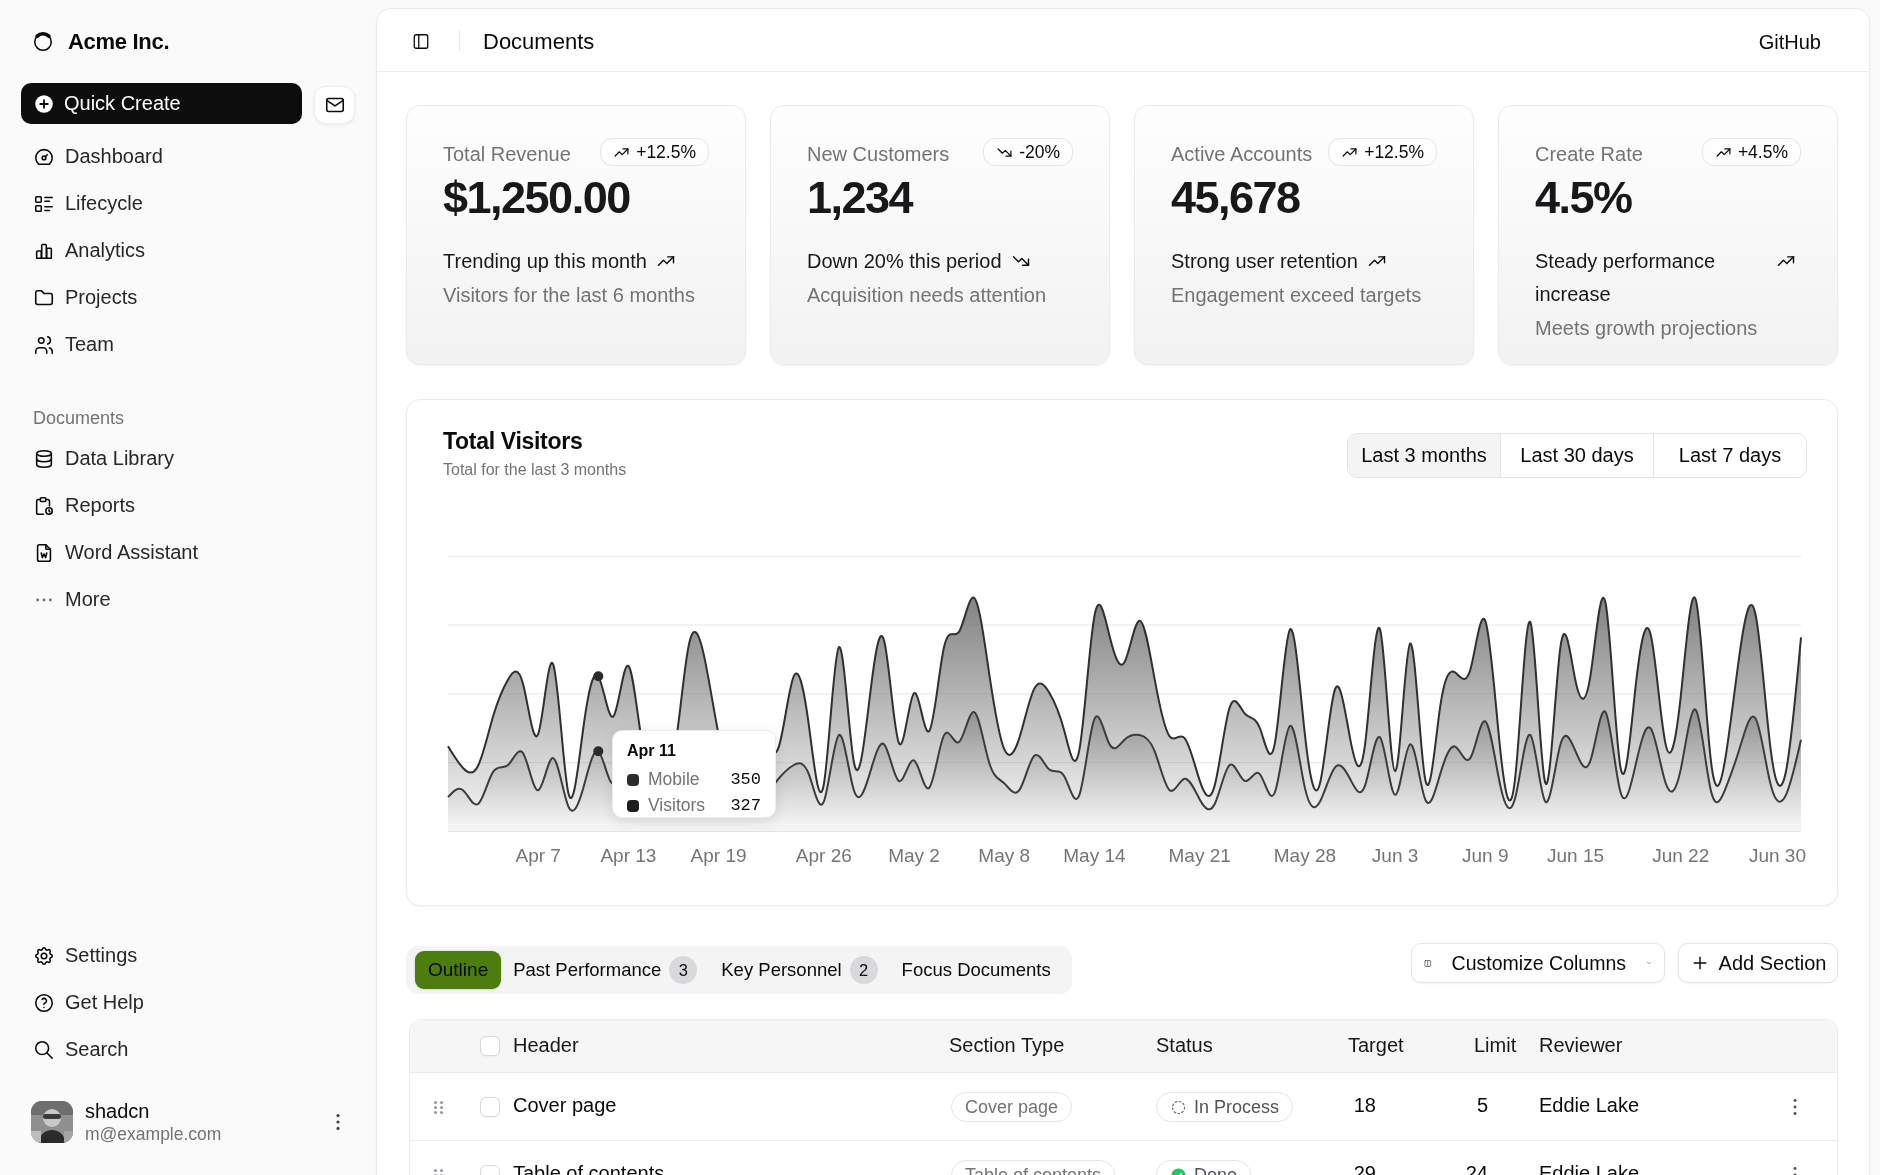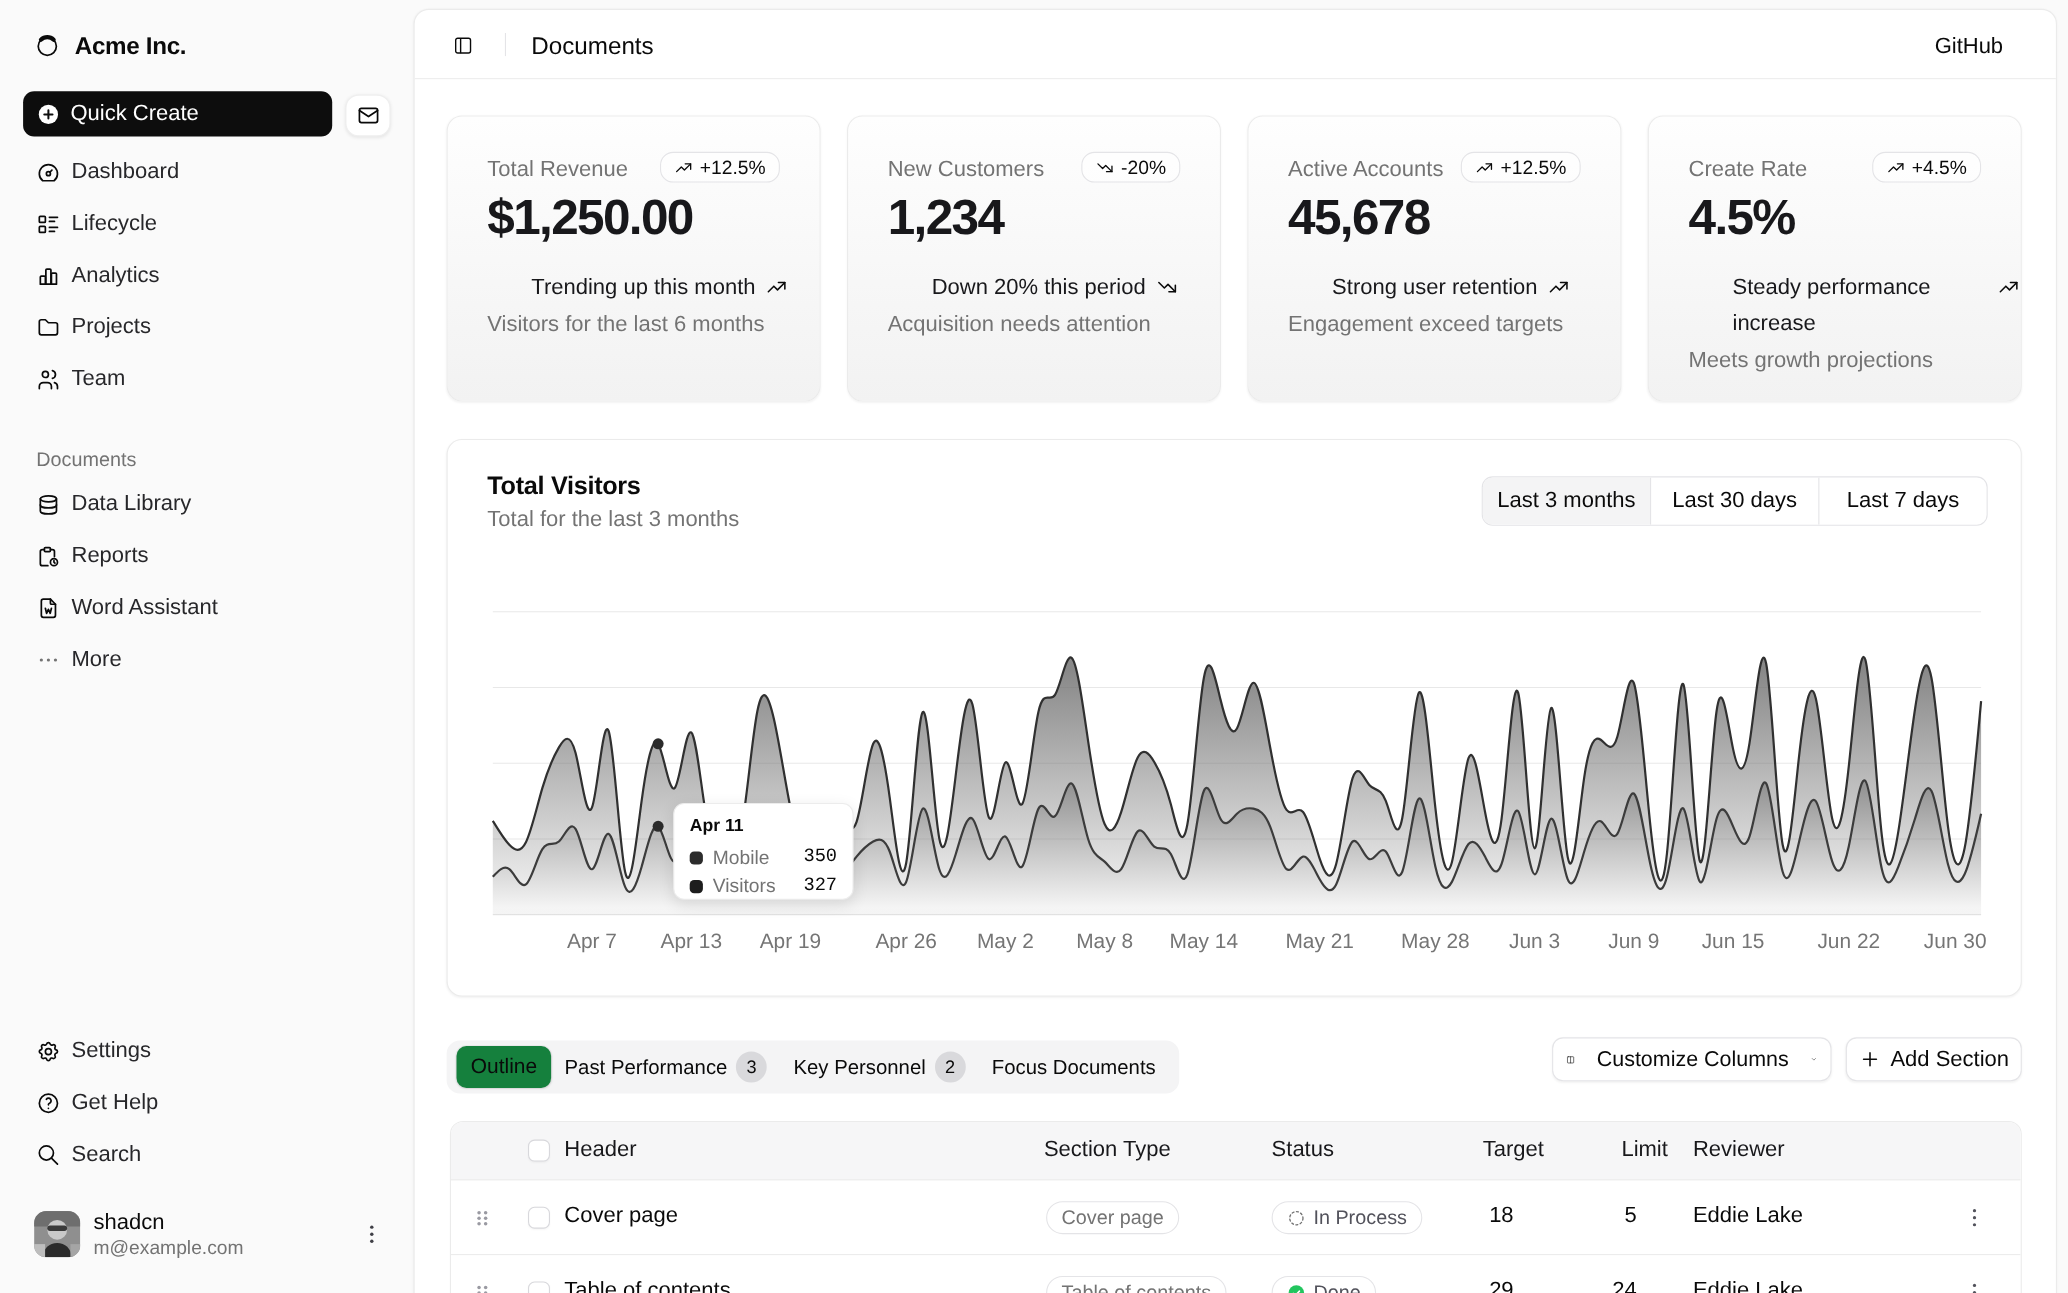--- a/index.html
+++ b/index.html
@@ -13,21 +13,21 @@
 .icon { stroke:#0a0a0a; fill:none; stroke-width:1.7; stroke-linecap:round; stroke-linejoin:round; }
 .mutedicon { stroke:#737373; }
 .nav-item { position:absolute; left:21px; width:334px; height:47px; display:flex; align-items:center; gap:10px; padding-left:12px; font-size:20px; color:#27272a; }
 .nav-item svg { flex:0 0 auto; }
 .card { position:absolute; top:96px; width:340px; height:260px; border:1px solid #ebebeb; border-radius:14px;
   background:linear-gradient(to top, #f2f2f2, #fefefe); box-shadow:0 1px 2px rgba(0,0,0,0.05); }
 .card .label { position:absolute; left:36px; top:37px; font-size:20px; color:#737373; }
 .card .badge { position:absolute; right:36px; top:32px; height:28px; border:1px solid #e4e4e7; border-radius:12px;
   background:rgba(255,255,255,0.5); display:flex; align-items:center; gap:6px; padding:0 12px; font-size:17.5px; color:#0a0a0a; }
 .card .big { position:absolute; left:36px; top:66px; font-size:45px; font-weight:700; letter-spacing:-1.5px; color:#18181b; }
-.card .f1 { position:absolute; left:36px; top:139px; font-size:20px; font-weight:500; color:#18181b; display:flex; gap:9px; align-items:flex-start; line-height:33px;margin-left:40px; }
+.card .f1 { position:absolute; left:36px; top:139px; font-size:20px; font-weight:500; color:#18181b; display:flex; gap:9px; align-items:flex-start; line-height:33px; }
 .card .f2 { position:absolute; left:36px; top:173px; font-size:20px; color:#737373; line-height:33px; }
 .tbadge { display:flex; align-items:center; gap:7px; height:30px; border:1px solid #e4e4e7; border-radius:15px; padding:0 13px; font-size:18px; color:#737373; background:#fff; }
 .th { position:absolute; top:14px; font-size:20px; font-weight:500; color:#18181b; }
 .cb { position:absolute; width:20px; height:20px; border:1px solid #d8d8dc; border-radius:6px; background:#fff; box-shadow:0 1px 2px rgba(0,0,0,0.04); }
 .trow { height:68px; border-bottom:1px solid #ececec; position:relative; }
 .tc { position:absolute; top:21px; font-size:20px; }
 .drag { position:absolute; left:23px; top:27px; }
 </style></head>
 <body>
 <div id="sidebar">
@@ -202,21 +202,21 @@
         <svg class="icon" style="margin-top:6px" width="20" height="20" viewBox="0 0 24 24" stroke-width="2">
           <path d="M3 17l6 -6l4 4l8 -8"></path>
           <path d="M14 7h7v7"></path>
         </svg>
       </div>
     <div class="f2" style="top:206px">Meets growth projections</div>
   </div>
 
   <div id="chartcard" class="abs" style="left:29px;top:390px;width:1432px;height:507px;border:1px solid #ebebeb;border-radius:14px;background:#fff;box-shadow:0 1px 2px rgba(0,0,0,0.05)">
     <div class="abs" style="left:36px;top:28px;font-size:23px;font-weight:700;letter-spacing:-0.3px">Total Visitors</div>
-    <div class="abs muted" style="left:36px;top:61px;font-size:20px">Total for the last 3 months</div>
+    <div class="abs muted" style="left:36px;top:61px;font-size:16px">Total for the last 3 months</div>
     <div class="abs" style="left:940px;top:33px;width:460px;height:45px;border:1px solid #e4e4e7;border-radius:10px;display:flex;background:#fff;overflow:hidden">
       <div style="flex:1;display:flex;align-items:center;justify-content:center;font-size:20px;font-weight:500;background:#f4f4f5;border-right:1px solid #e4e4e7">Last 3 months</div>
       <div style="flex:1;display:flex;align-items:center;justify-content:center;font-size:20px;font-weight:500;border-right:1px solid #e4e4e7">Last 30 days</div>
       <div style="flex:1;display:flex;align-items:center;justify-content:center;font-size:20px;font-weight:500">Last 7 days</div>
     </div>
     <svg class="abs" style="left:0;top:0" width="1432" height="507" viewBox="0 0 1432 507">
         <defs>
           <linearGradient id="gT" x1="0" y1="198" x2="0" y2="431" gradientUnits="userSpaceOnUse">
             <stop offset="0.05" stop-color="#6b6b6b" stop-opacity="0.8"></stop>
             <stop offset="0.95" stop-color="#6b6b6b" stop-opacity="0.08"></stop>
@@ -261,21 +261,21 @@
         </div>
       <div style="display:flex;align-items:center;gap:9px;margin-top:5px">
           <span style="width:12px;height:12px;border-radius:4px;background:#1d1d1d"></span>
           <span class="muted" style="font-size:17.5px">Visitors</span>
           <span style="margin-left:auto;font-family:'Liberation Mono',monospace;font-size:17px;font-weight:500">327</span>
         </div>
     </div>
   </div>
 
   <div class="abs" style="left:29px;top:937px;width:666px;height:48px;background:#f4f4f5;border-radius:12px;display:flex;align-items:center;padding:0 9px;gap:0;white-space:nowrap">
-    <div style="height:38px;background:#15803d;border-radius:9px;box-shadow:0 1px 2px rgba(0,0,0,0.09),0 0 0 1px rgba(0,0,0,0.04);display:flex;align-items:center;padding:0 13px;font-size:19px;font-weight:500">Outline</div>
+    <div style="height:38px;background:#4d7c0f;border-radius:9px;box-shadow:0 1px 2px rgba(0,0,0,0.09),0 0 0 1px rgba(0,0,0,0.04);display:flex;align-items:center;padding:0 13px;font-size:19px;font-weight:500">Outline</div>
     <div style="display:flex;align-items:center;padding:0 12px;font-size:18.5px;font-weight:500;gap:8px">Past Performance <span style="width:28px;height:28px;border-radius:50%;background:#d9d9dc;display:flex;align-items:center;justify-content:center;font-size:16.5px;font-weight:400">3</span></div>
     <div style="display:flex;align-items:center;padding:0 12px;font-size:18.5px;font-weight:500;gap:8px">Key Personnel <span style="width:28px;height:28px;border-radius:50%;background:#d9d9dc;display:flex;align-items:center;justify-content:center;font-size:16.5px;font-weight:400">2</span></div>
     <div style="display:flex;align-items:center;padding:0 12px;font-size:18.5px;font-weight:500">Focus Documents</div>
   </div>
 
   <div class="abs" style="left:1034px;top:934px;width:254px;height:40px;border:1px solid #e4e4e7;border-radius:10px;background:#fff;box-shadow:0 1px 2px rgba(0,0,0,0.05);display:flex;align-items:center;padding:0 12px;gap:20px;font-size:19.5px;font-weight:500;white-space:nowrap">
     <svg class="icon" width="23" height="23" viewBox="0 0 24 24">
         <rect x="3" y="3" width="18" height="18" rx="2"></rect>
         <path d="M12 3.5v17"></path>
       </svg>

